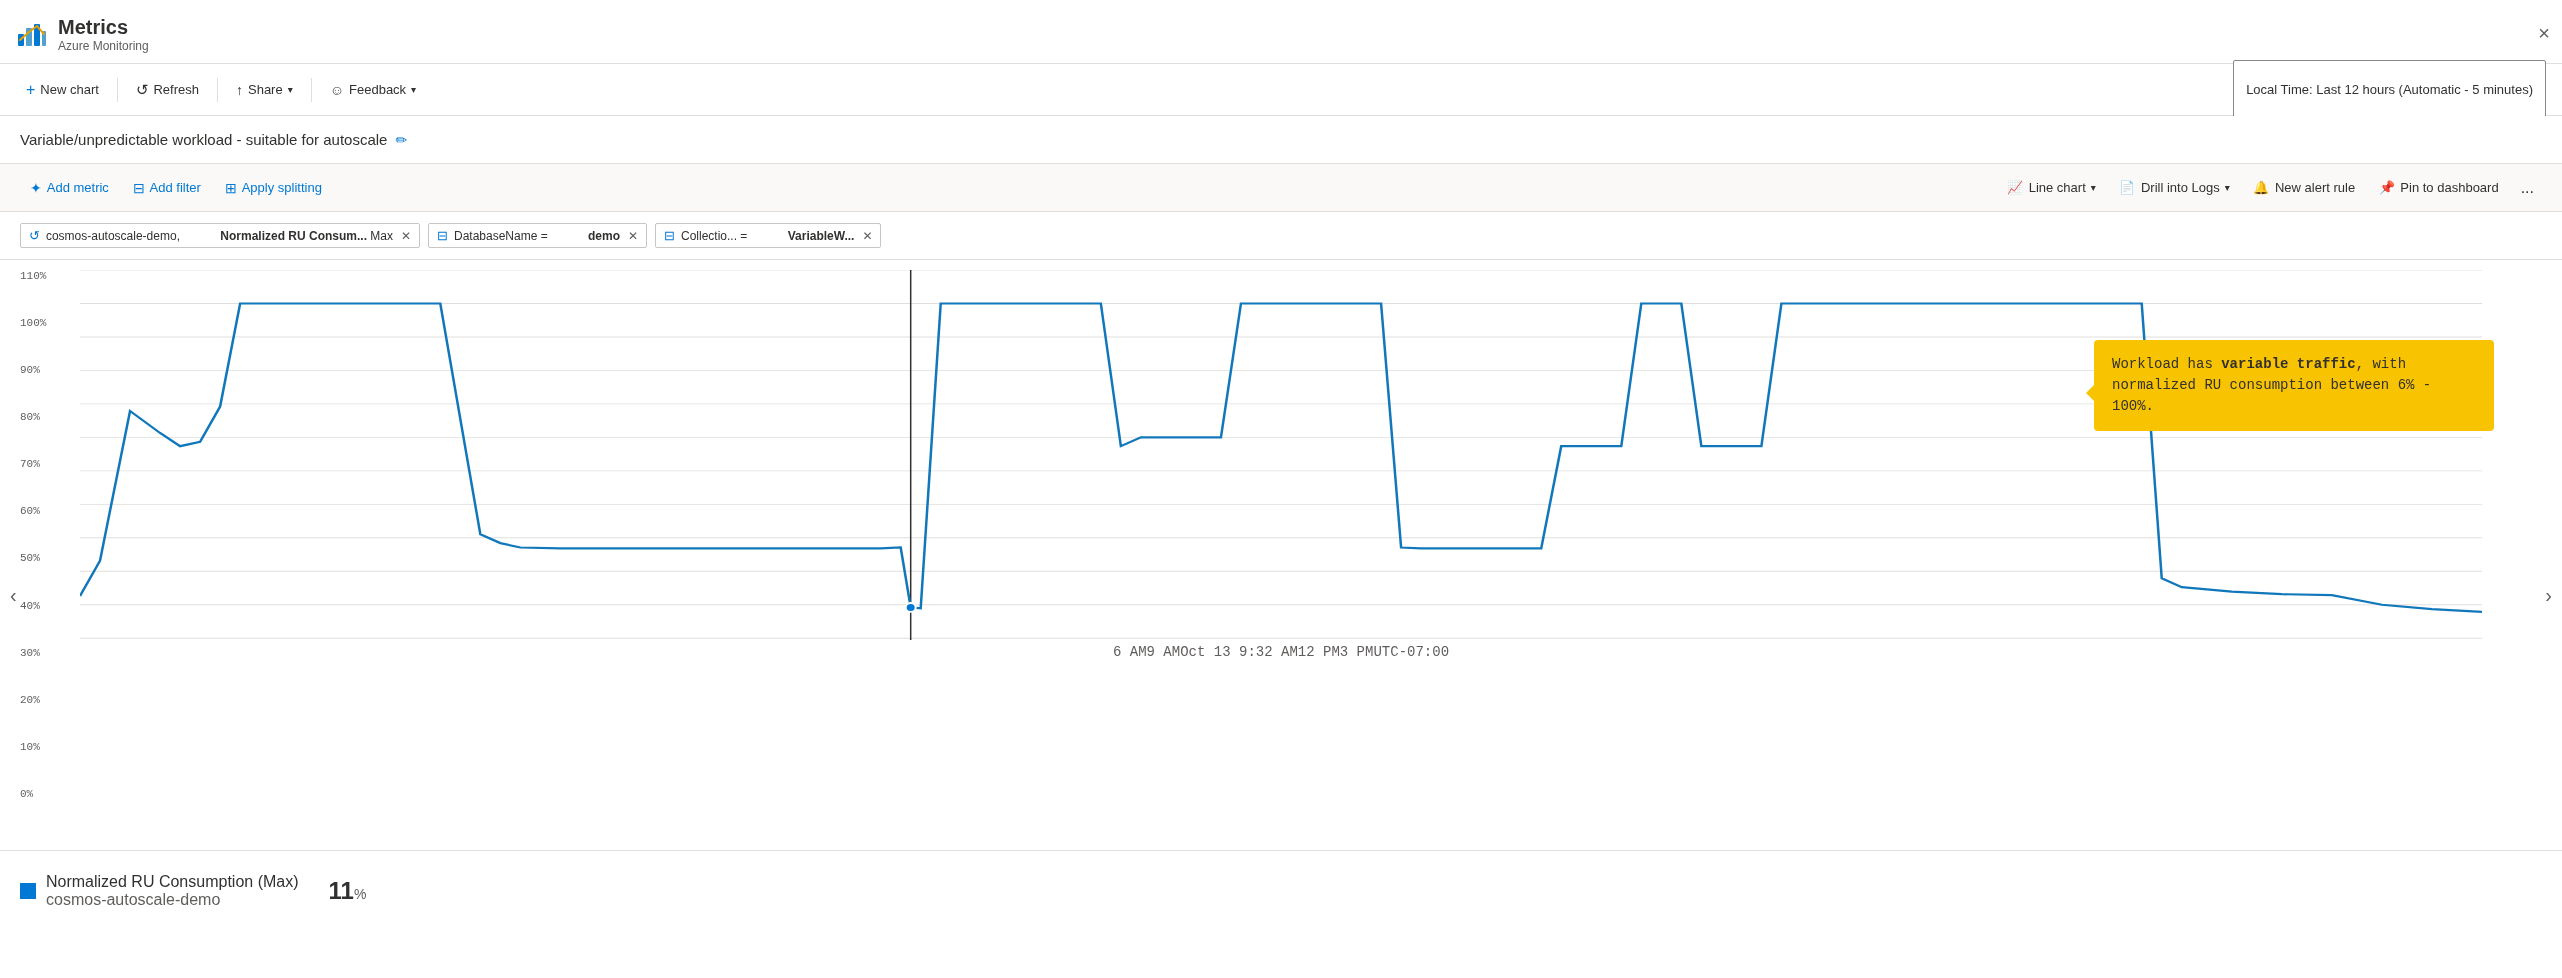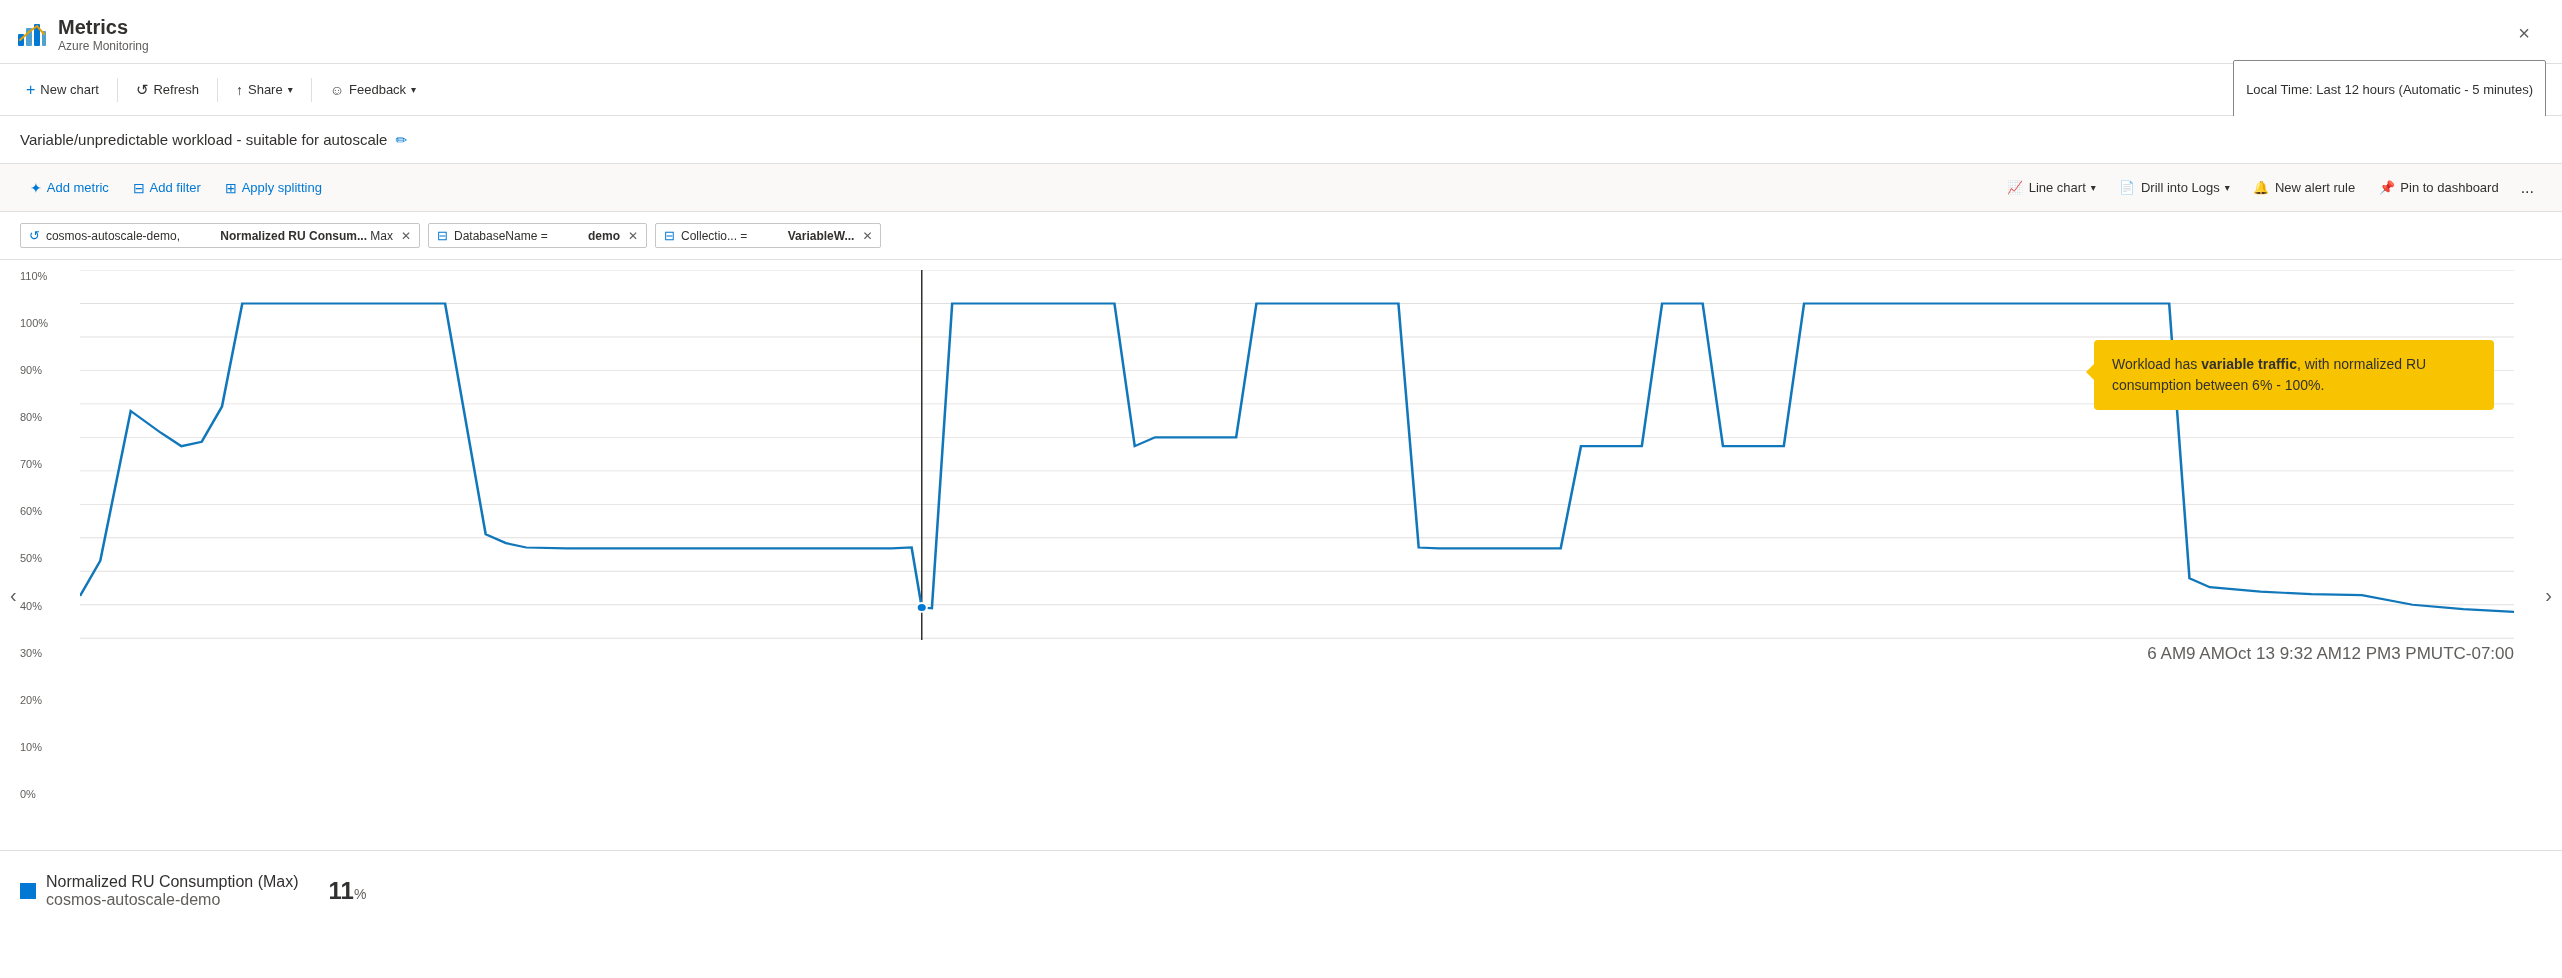--- a/index.html
+++ b/index.html
@@ -1,20 +1,20 @@
 <!DOCTYPE html>
 <html><head>
   <meta charset="utf-8">
   <style>
     * { box-sizing: border-box; margin: 0; padding: 0; }
     body { font-family: 'Segoe UI', Arial, sans-serif; font-size: 13px; background: #fff; color: #323130; width: 2562px; height: 978px; overflow: hidden; }
 
     .title-bar {
       display: flex; align-items: center; justify-content: space-between;
-      padding: 10px 24px 6px 16px;
+      padding: 10px 4px 6px 16px;
       border-bottom: 1px solid #e1dfdd;
       height: 64px;
     }
     .title-left { display: flex; align-items: center; gap: 10px; }
     .app-icon { width: 32px; height: 32px; }
     .title-text h1 { font-size: 20px; font-weight: 600; color: #323130; line-height: 1.2; }
     .title-text p { font-size: 12px; color: #605e5c; }
     .close-btn { background: none; border: none; cursor: pointer; font-size: 20px; color: #605e5c; padding: 4px 8px; }
 
     .toolbar {
@@ -246,21 +246,21 @@
       <span>Collectio... = <span class="chip-bold">VariableW...</span></span>
       <span class="chip-close">✕</span>
     </div>
   </div>
 
   <div style="position:relative; flex:1; display:flex; flex-direction:column;">
 
     <button class="nav-arrow nav-left">‹</button>
     <button class="nav-arrow nav-right">›</button>
 
-    <div style="position:relative; padding: 10px 48px 50px 80px; flex:1;">
+    <div style="position:relative; padding: 10px 80px 50px 80px; flex:1;font-family:Liberation Mono, monospace;">
 
       <div style="position:absolute; left:20px; top:10px; height:calc(100% - 60px); display:flex; flex-direction:column; justify-content:space-between; font-size:11px; color:#605e5c;">
         <span>110%</span>
         <span>100%</span>
         <span>90%</span>
         <span>80%</span>
         <span>70%</span>
         <span>60%</span>
         <span>50%</span>
         <span>40%</span>
@@ -393,21 +393,21 @@
             2200,368
             2250,369
             2300,380
             2350,385
             2400,388
           "></polyline>
 
         <circle cx="830" cy="383" r="5" fill="#0078d4" stroke="#fff" stroke-width="2"></circle>
       </svg>
 
-      <div style="display:flex; justify-content:flex-end; font-size:17px; color:#605e5c; margin-top:4px; padding: 0 0;">
+      <div style="display:flex; justify-content:center; font-size:14px; color:#605e5c; margin-top:4px; padding: 0 0;">
         <span>6 AM</span>
         <span>9 AM</span>
         <span>Oct 13 9:32 AM</span>
         <span>12 PM</span>
         <span>3 PM</span>
         <span>UTC-07:00</span>
       </div>
 
       <div class="tooltip-box">
         <span>Workload has </span><strong>variable traffic</strong><span>, with normalized RU consumption between 6% - 100%.</span>

